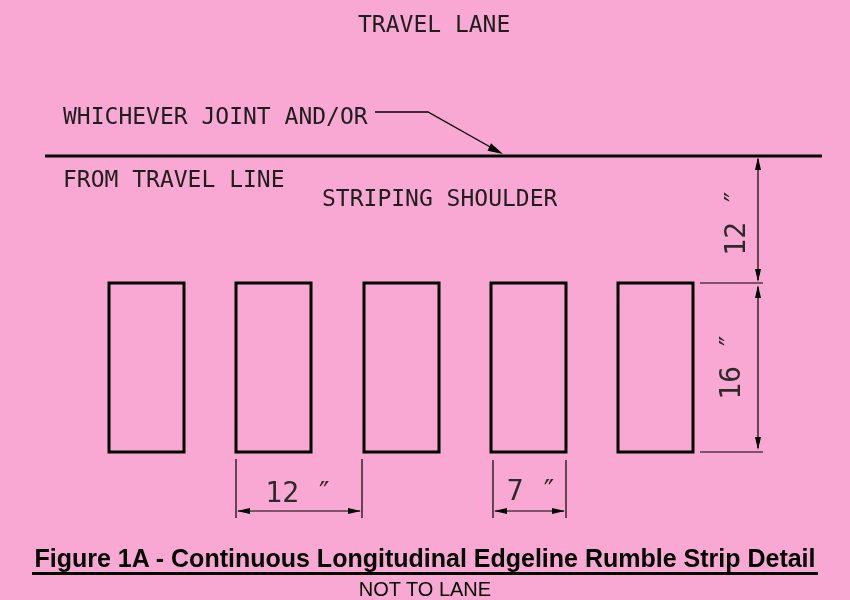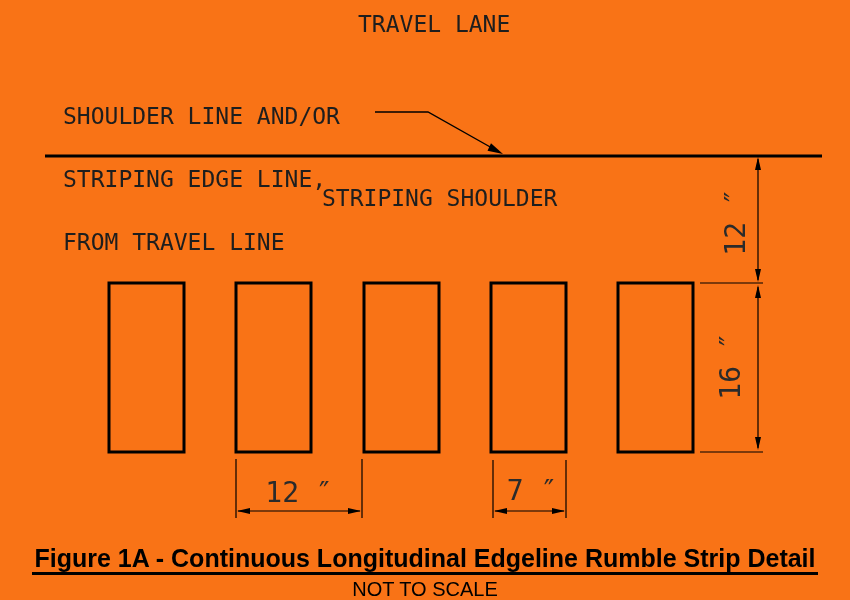--- a/index.html
+++ b/index.html
@@ -1,20 +1,20 @@
 <!DOCTYPE html>
 <html><head>
 <meta charset="utf-8">
 <style>
   html, body { margin: 0; padding: 0; background: #ffffff; }
   .canvas {
     position: relative;
     width: 850px;
     height: 600px;
-    background: #f97316;
+    background: #f9a8d4;
     overflow: hidden;
     font-family: "DejaVu Sans Mono", monospace;
   }
   .layer { position: absolute; left: 0; top: 0; }
   .cad {
     position: absolute;
     color: #1e1e1e;
     font-size: 23px;
     line-height: 21px;
     white-space: pre;
@@ -104,33 +104,32 @@
 
       <line class="ink" x1="495" y1="511" x2="564" y2="511" stroke-width="1.2"></line>
       <polygon class="fill-ink" points="494,511 507,508 507,514"></polygon>
       <polygon class="fill-ink" points="565,511 552,508 552,514"></polygon>
     </g>
   </svg>
 
   <div class="cad" style="left:358px; top:14px;">TRAVEL LANE</div>
 
   <div class="cad" style="left:63px; top:64px;">
-    <div>SHOULDER LINE AND/OR</div>
-    <div>STRIPING EDGE LINE,</div>
+    <div>WHICHEVER JOINT AND/OR</div>
     <div>FROM TRAVEL LINE</div>
   </div>
 
   <div class="cad" style="left:322px; top:188px;">STRIPING SHOULDER</div>
 
   <div class="dimtext vdim" style="left:676px; top:208px; width:120px;">12 ″</div>
 
   <div class="dimtext vdim" style="left:671px; top:352px; width:120px;">16 ″</div>
 
   <div class="dimtext" style="left:259px; top:479px; width:80px;">12 ″</div>
 
   <div class="dimtext" style="left:504px; top:477px; width:56px;">7 ″</div>
 
   <div class="caption-wrap">
     <span class="fig-title">Figure 1A - Continuous Longitudinal Edgeline Rumble Strip Detail</span>
   </div>
-  <div class="fig-subtitle">NOT TO SCALE</div>
+  <div class="fig-subtitle">NOT TO LANE</div>
 
 </div>
 
 </body></html>

